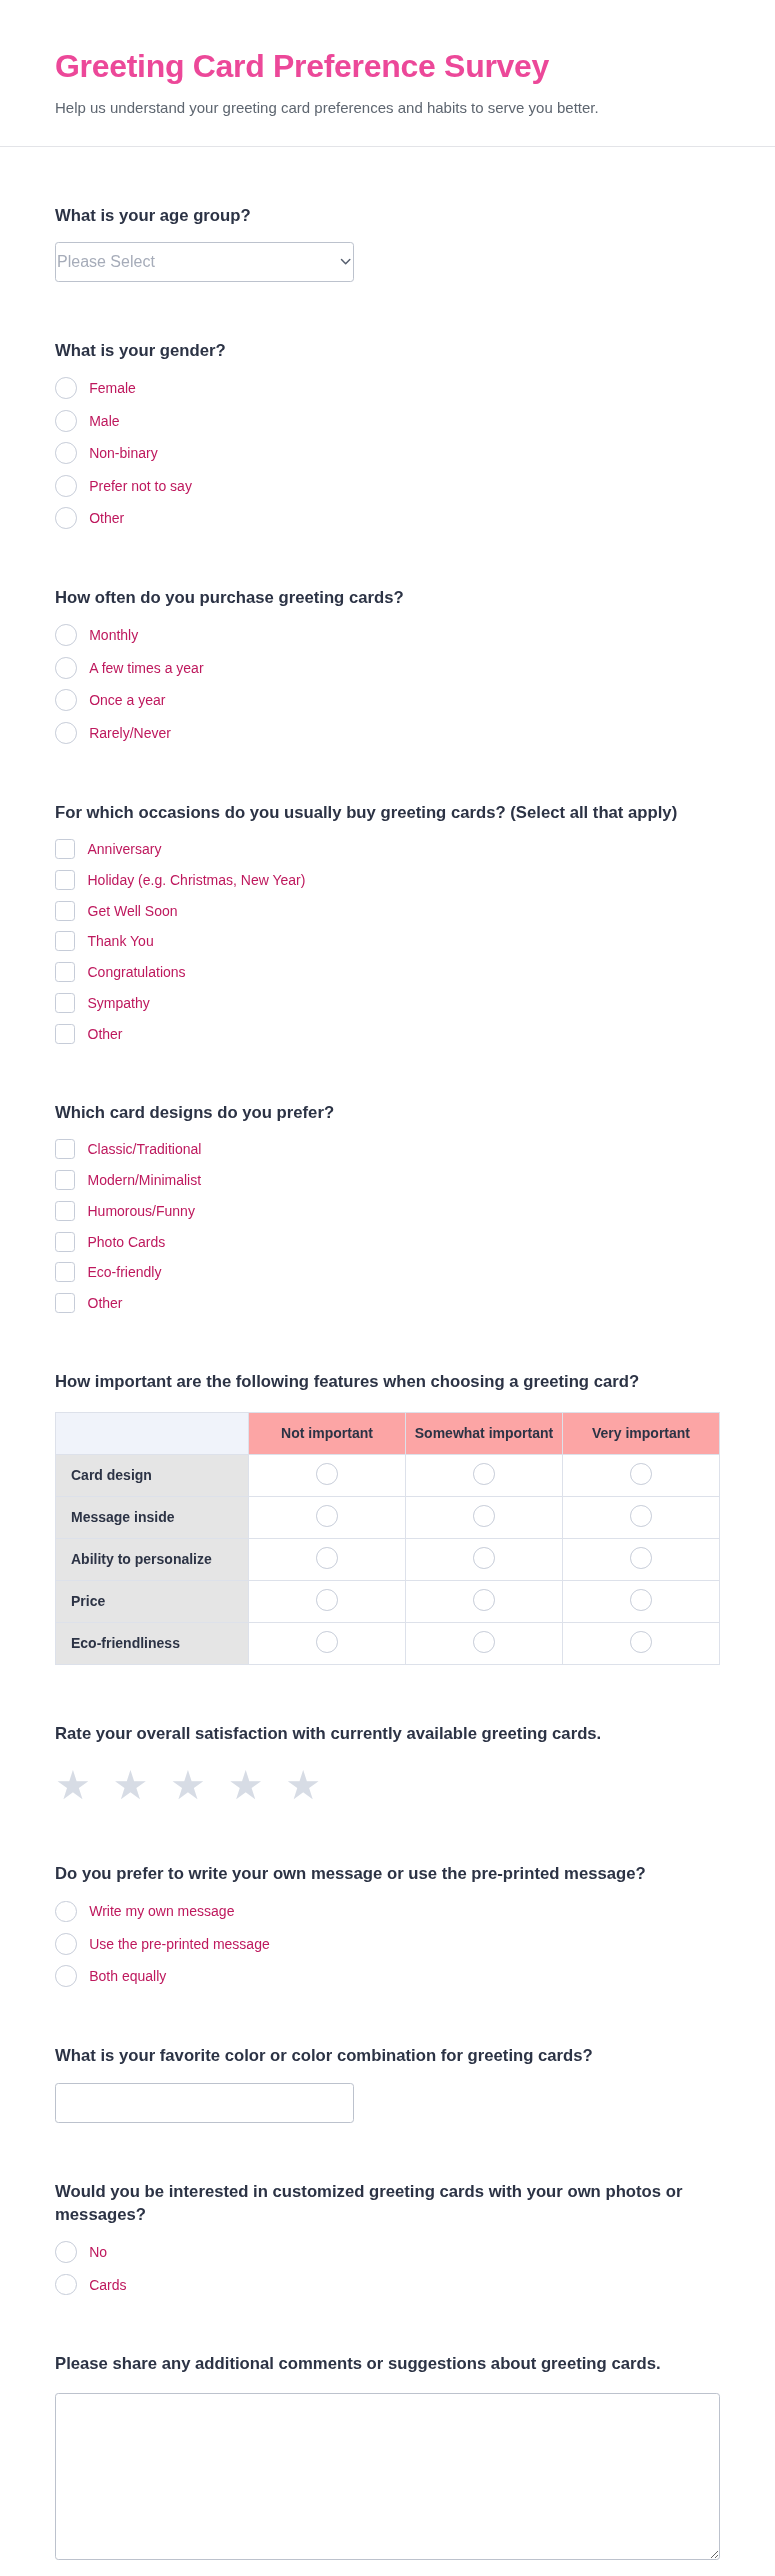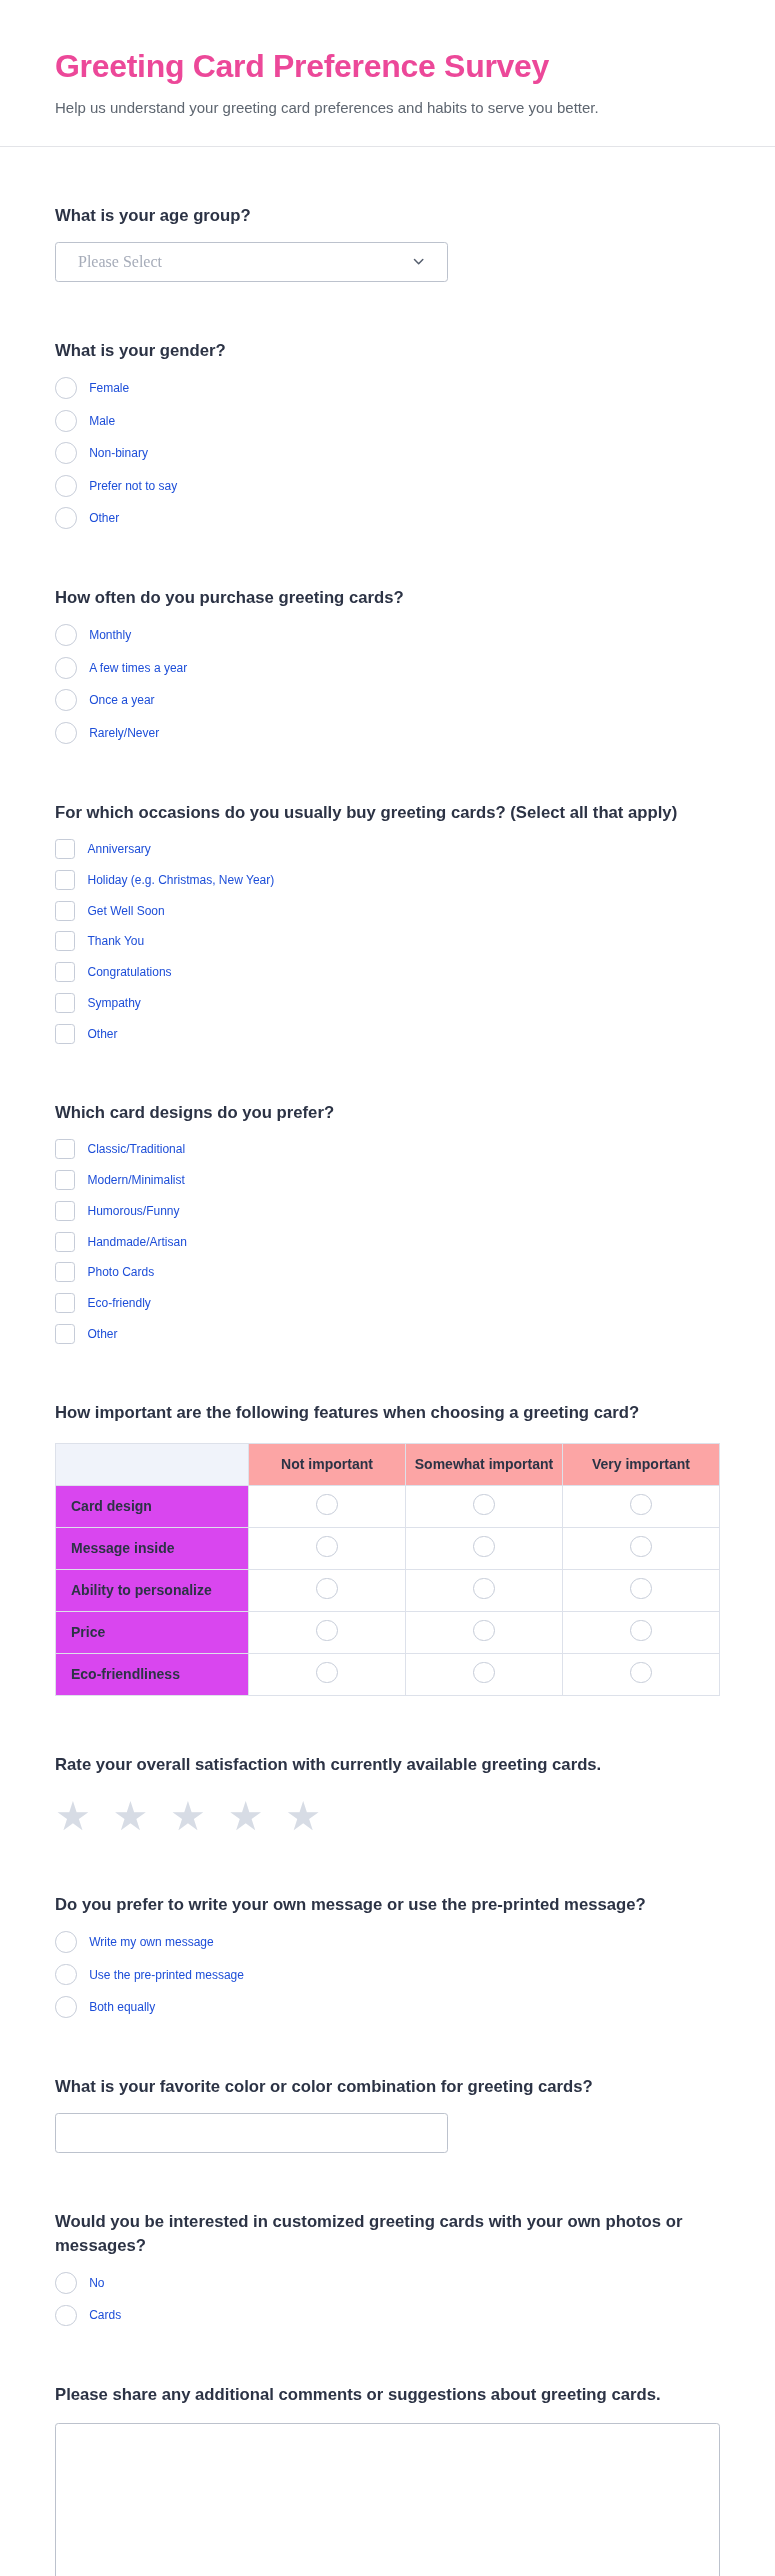--- a/index.html
+++ b/index.html
@@ -16,54 +16,53 @@
   .title { font-size: 32px; font-weight: 700; color: #ec4899; letter-spacing: -0.3px; }
   .subtitle { margin-top: 11.7px; font-size: 15px; color: #5e6670; line-height: 1.4; }
 
   
   .content { padding: 0 55px; }
   .question { margin-top: 57px; }
   .qlabel { font-size: 16.7px; font-weight: 600; color: #2c3345; line-height: 1.4; margin-bottom: 15px; }
 
   
   .select, .text-input {
-    width: 393px; height: 40px;
+    width: 299px; height: 40px;
     border: 0.8px solid #bcc2cd; border-radius: 3.3px;
     background: #fff;
     font-size: 16px; color: #2c3345;
-    padding: 0 22px;
-    font-family: Liberation Serif, serif;
+    padding: 0 1px;
   }
   .select { display: flex; align-items: center; justify-content: space-between; cursor: pointer; }
   .select .placeholder { color: #a6acb9; font-size: 16px; }
   .chevron { width: 13.3px; height: 13.3px; flex: 0 0 auto; }
   .text-input { outline: none; }
 
   
   .opt { display: flex; align-items: center; margin-bottom: 10.8px; cursor: pointer; }
   .radio {
     width: 21.7px; height: 21.7px; border-radius: 50%;
     border: 0.8px solid #c6ccd8; background: #fff; flex: 0 0 auto;
   }
   .checkbox {
     width: 20px; height: 20px; border-radius: 3.3px;
     border: 0.8px solid #c6ccd8; background: #fff; flex: 0 0 auto;
   }
-  .opt-label { margin-left: 12.5px; font-size: 12px; color: #1d4ed8; }
+  .opt-label { margin-left: 12.5px; font-size: 14px; color: #be185d; }
 
   
   .matrix { width: 100%; border-collapse: collapse; margin-top: 18.3px; table-layout: fixed; }
   .matrix th, .matrix td { border: 0.8px solid #dde1ea; }
   .matrix thead th {
     background: #fca5a5; font-size: 14px; font-weight: 600; color: #2c3345;
     padding: 12.5px 6.7px; text-align: center;
   }
   .matrix thead th.corner { background: #f0f3fa; width: 193px; }
   .matrix tbody th.rowlabel {
-    background: #d946ef; font-size: 14px; font-weight: 600; color: #2c3345;
+    background: #e5e5e5; font-size: 14px; font-weight: 600; color: #2c3345;
     text-align: left; padding: 12.5px 15px;
   }
   .matrix td.cell { background: #fff; height: 42px; text-align: center; vertical-align: middle; cursor: pointer; }
   .matrix td.cell .radio { display: inline-block; }
 
   
   .stars { margin-top: 20px; display: flex; }
   .star { font-size: 40px; line-height: 1; color: #d7dce5; margin-right: 21.7px; cursor: pointer; }
 
   
@@ -197,24 +196,20 @@
       <div class="opt">
         <span class="checkbox"></span>
         <span class="opt-label">Modern/Minimalist</span>
       </div>
       <div class="opt">
         <span class="checkbox"></span>
         <span class="opt-label">Humorous/Funny</span>
       </div>
       <div class="opt">
         <span class="checkbox"></span>
-        <span class="opt-label">Handmade/Artisan</span>
-      </div>
-      <div class="opt">
-        <span class="checkbox"></span>
         <span class="opt-label">Photo Cards</span>
       </div>
       <div class="opt">
         <span class="checkbox"></span>
         <span class="opt-label">Eco-friendly</span>
       </div>
       <div class="opt">
         <span class="checkbox"></span>
         <span class="opt-label">Other</span>
       </div>

